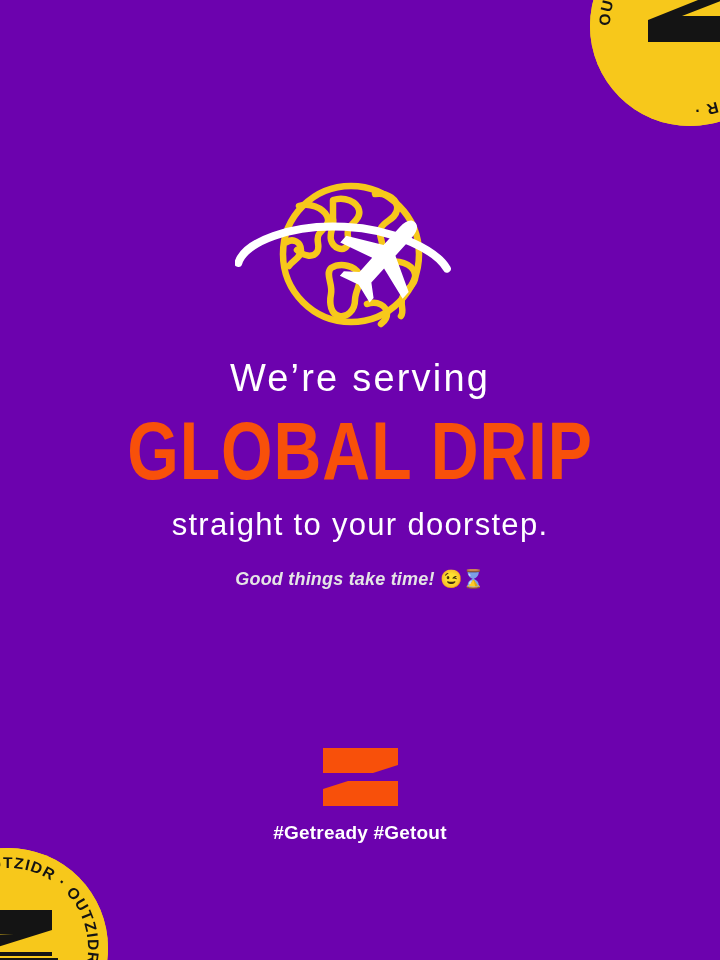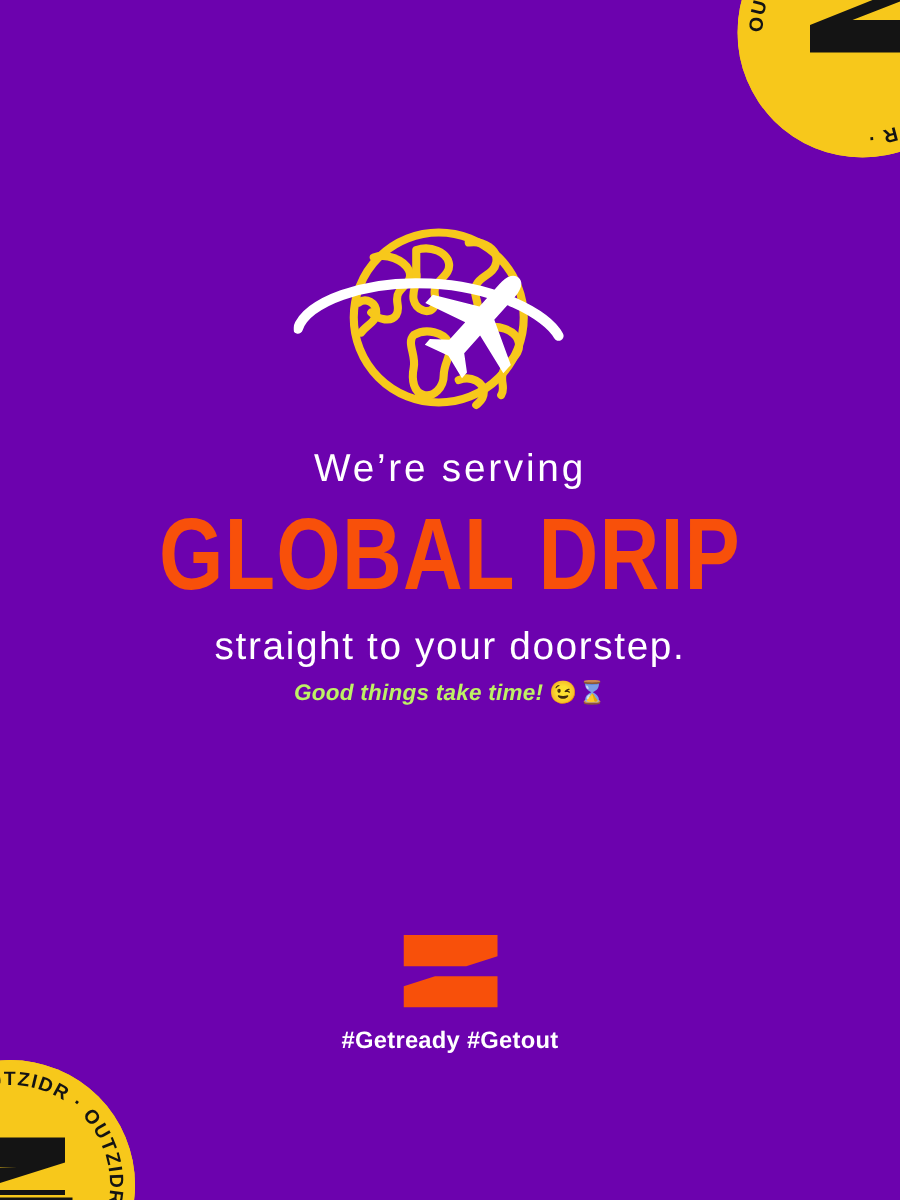--- a/index.html
+++ b/index.html
@@ -51,21 +51,21 @@
   
   .copy {
     position: absolute;
     left: 0;
     top: 358px;
     width: 720px;
     text-align: center;
   }
   .line-serving {
     color: #ffffff;
-    font-size: 31px;
+    font-size: 38px;
     font-weight: 300;
     letter-spacing: 2.2px;
     line-height: 1.08;
   }
   .line-headline {
     color: #f8500a;
     font-size: 69px;
     font-weight: bold;
     letter-spacing: 1px;
     line-height: 1.0;
@@ -83,27 +83,27 @@
   }
   .line-delivery {
     color: #f7c81b;
     font-size: 31px;
     font-weight: bold;
     letter-spacing: 0.4px;
     line-height: 1.1;
     margin-top: 48px;
   }
   .line-goodthings {
-    color: #bef264;
+    color: #e5e5e5;
     font-size: 18px;
     font-weight: bold;
     font-style: italic;
     letter-spacing: 0.2px;
     line-height: 1.1;
-    margin-top: 11px;
+    margin-top: 28px;
   }
   .emoji { font-style: normal; letter-spacing: 0; }
 
   
   .footer {
     position: absolute;
     left: 0;
     top: 748px;
     width: 720px;
     text-align: center;

